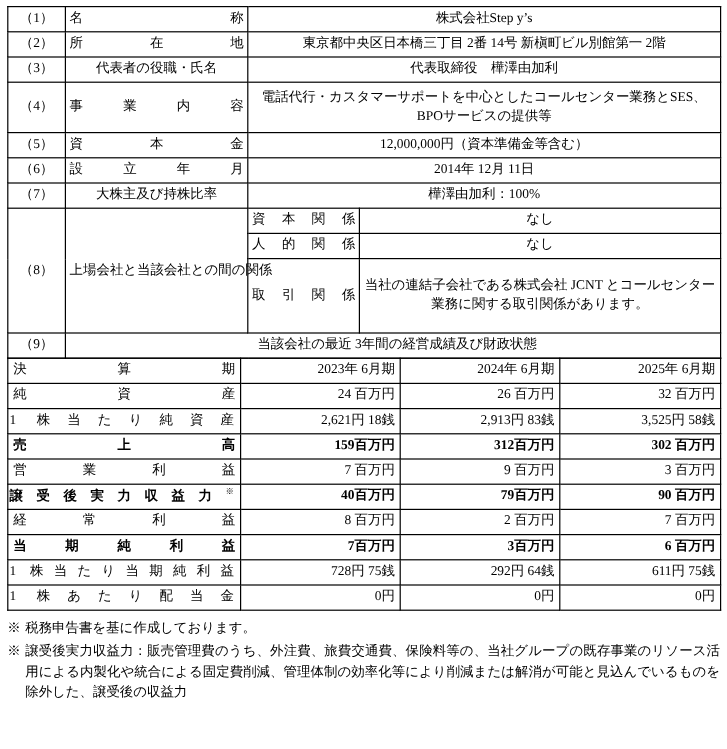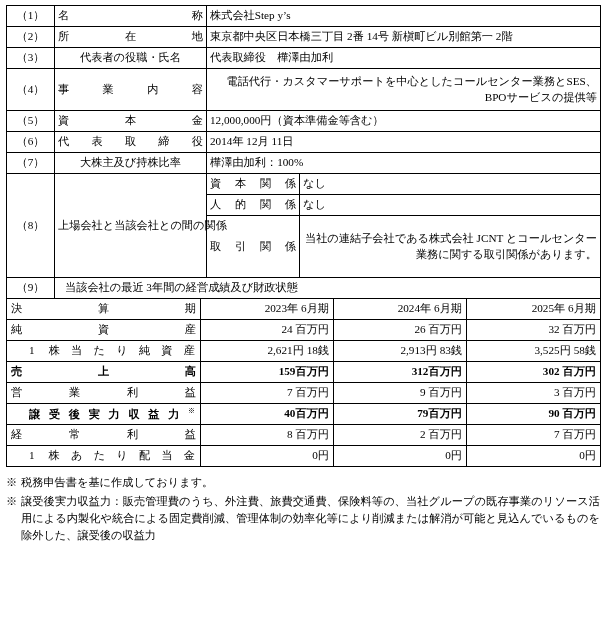--- a/index.html
+++ b/index.html
@@ -51,25 +51,25 @@
     text-justify: inter-character;
     padding-left: 10px;
     padding-right: 10px;
     white-space: nowrap;
   }
   .lbl-plain {
     text-align: center;
     white-space: nowrap;
   }
   .val {
-    text-align: left;
+    text-align: center;
     padding-left: 5px;
   }
   .val-multi {
-    text-align: right;
+    text-align: center;
     padding-left: 5px;
     line-height: 1.42;
   }
   .mid { vertical-align: middle; }
 
   
   .idx { border-right-style: solid; }
 
   
   table.fin {
@@ -98,21 +98,21 @@
   .f-lbl {
     text-align: justify;
     text-align-last: justify;
     text-justify: inter-character;
     padding-left: 13px;
     padding-right: 8px;
     white-space: nowrap;
     position: relative;
   }
   .f-lbl.narrow {
-    padding-left: 22px;
+    padding-left: 1px;
     padding-right: 5px;
     letter-spacing: 0;
   }
   .f-num {
     text-align: right;
     padding-right: 7px;
     white-space: nowrap;
   }
   .bold { font-weight: bold; }
   sup.mk {
@@ -180,21 +180,21 @@
       </tr>
 
       <tr>
         <td class="idx">（5）</td>
         <td class="lbl">資本金</td>
         <td class="val" colspan="2">12,000,000円（資本準備金等含む）</td>
       </tr>
 
       <tr>
         <td class="idx">（6）</td>
-        <td class="lbl">代表取締役</td>
+        <td class="lbl">設立年月</td>
         <td class="val" colspan="2">2014年 12月 11日</td>
       </tr>
 
       <tr>
         <td class="idx">（7）</td>
         <td class="lbl-plain">大株主及び持株比率</td>
         <td class="val" colspan="2">樺澤由加利：100%</td>
       </tr>
 
       <tr>
@@ -264,20 +264,32 @@
         <td class="f-lbl bold narrow"><span>譲受後実力収益力</span><sup class="mk">※</sup></td>
         <td class="f-num bold">40百万円</td>
         <td class="f-num bold">79百万円</td>
         <td class="f-num bold">90 百万円</td>
       </tr>
       <tr>
         <td class="f-lbl">経常利益</td>
         <td class="f-num">8 百万円</td>
         <td class="f-num">2 百万円</td>
         <td class="f-num">7 百万円</td>
+      </tr>
+      <tr>
+        <td class="f-lbl bold">当期純利益</td>
+        <td class="f-num bold">7百万円</td>
+        <td class="f-num bold">3百万円</td>
+        <td class="f-num bold">6 百万円</td>
+      </tr>
+      <tr>
+        <td class="f-lbl narrow">1 株当たり当期純利益</td>
+        <td class="f-num">728円 75銭</td>
+        <td class="f-num">292円 64銭</td>
+        <td class="f-num">611円 75銭</td>
       </tr>
       <tr>
         <td class="f-lbl narrow">1 株あたり配当金</td>
         <td class="f-num">0円</td>
         <td class="f-num">0円</td>
         <td class="f-num">0円</td>
       </tr>
     </tbody>
   </table>
 

